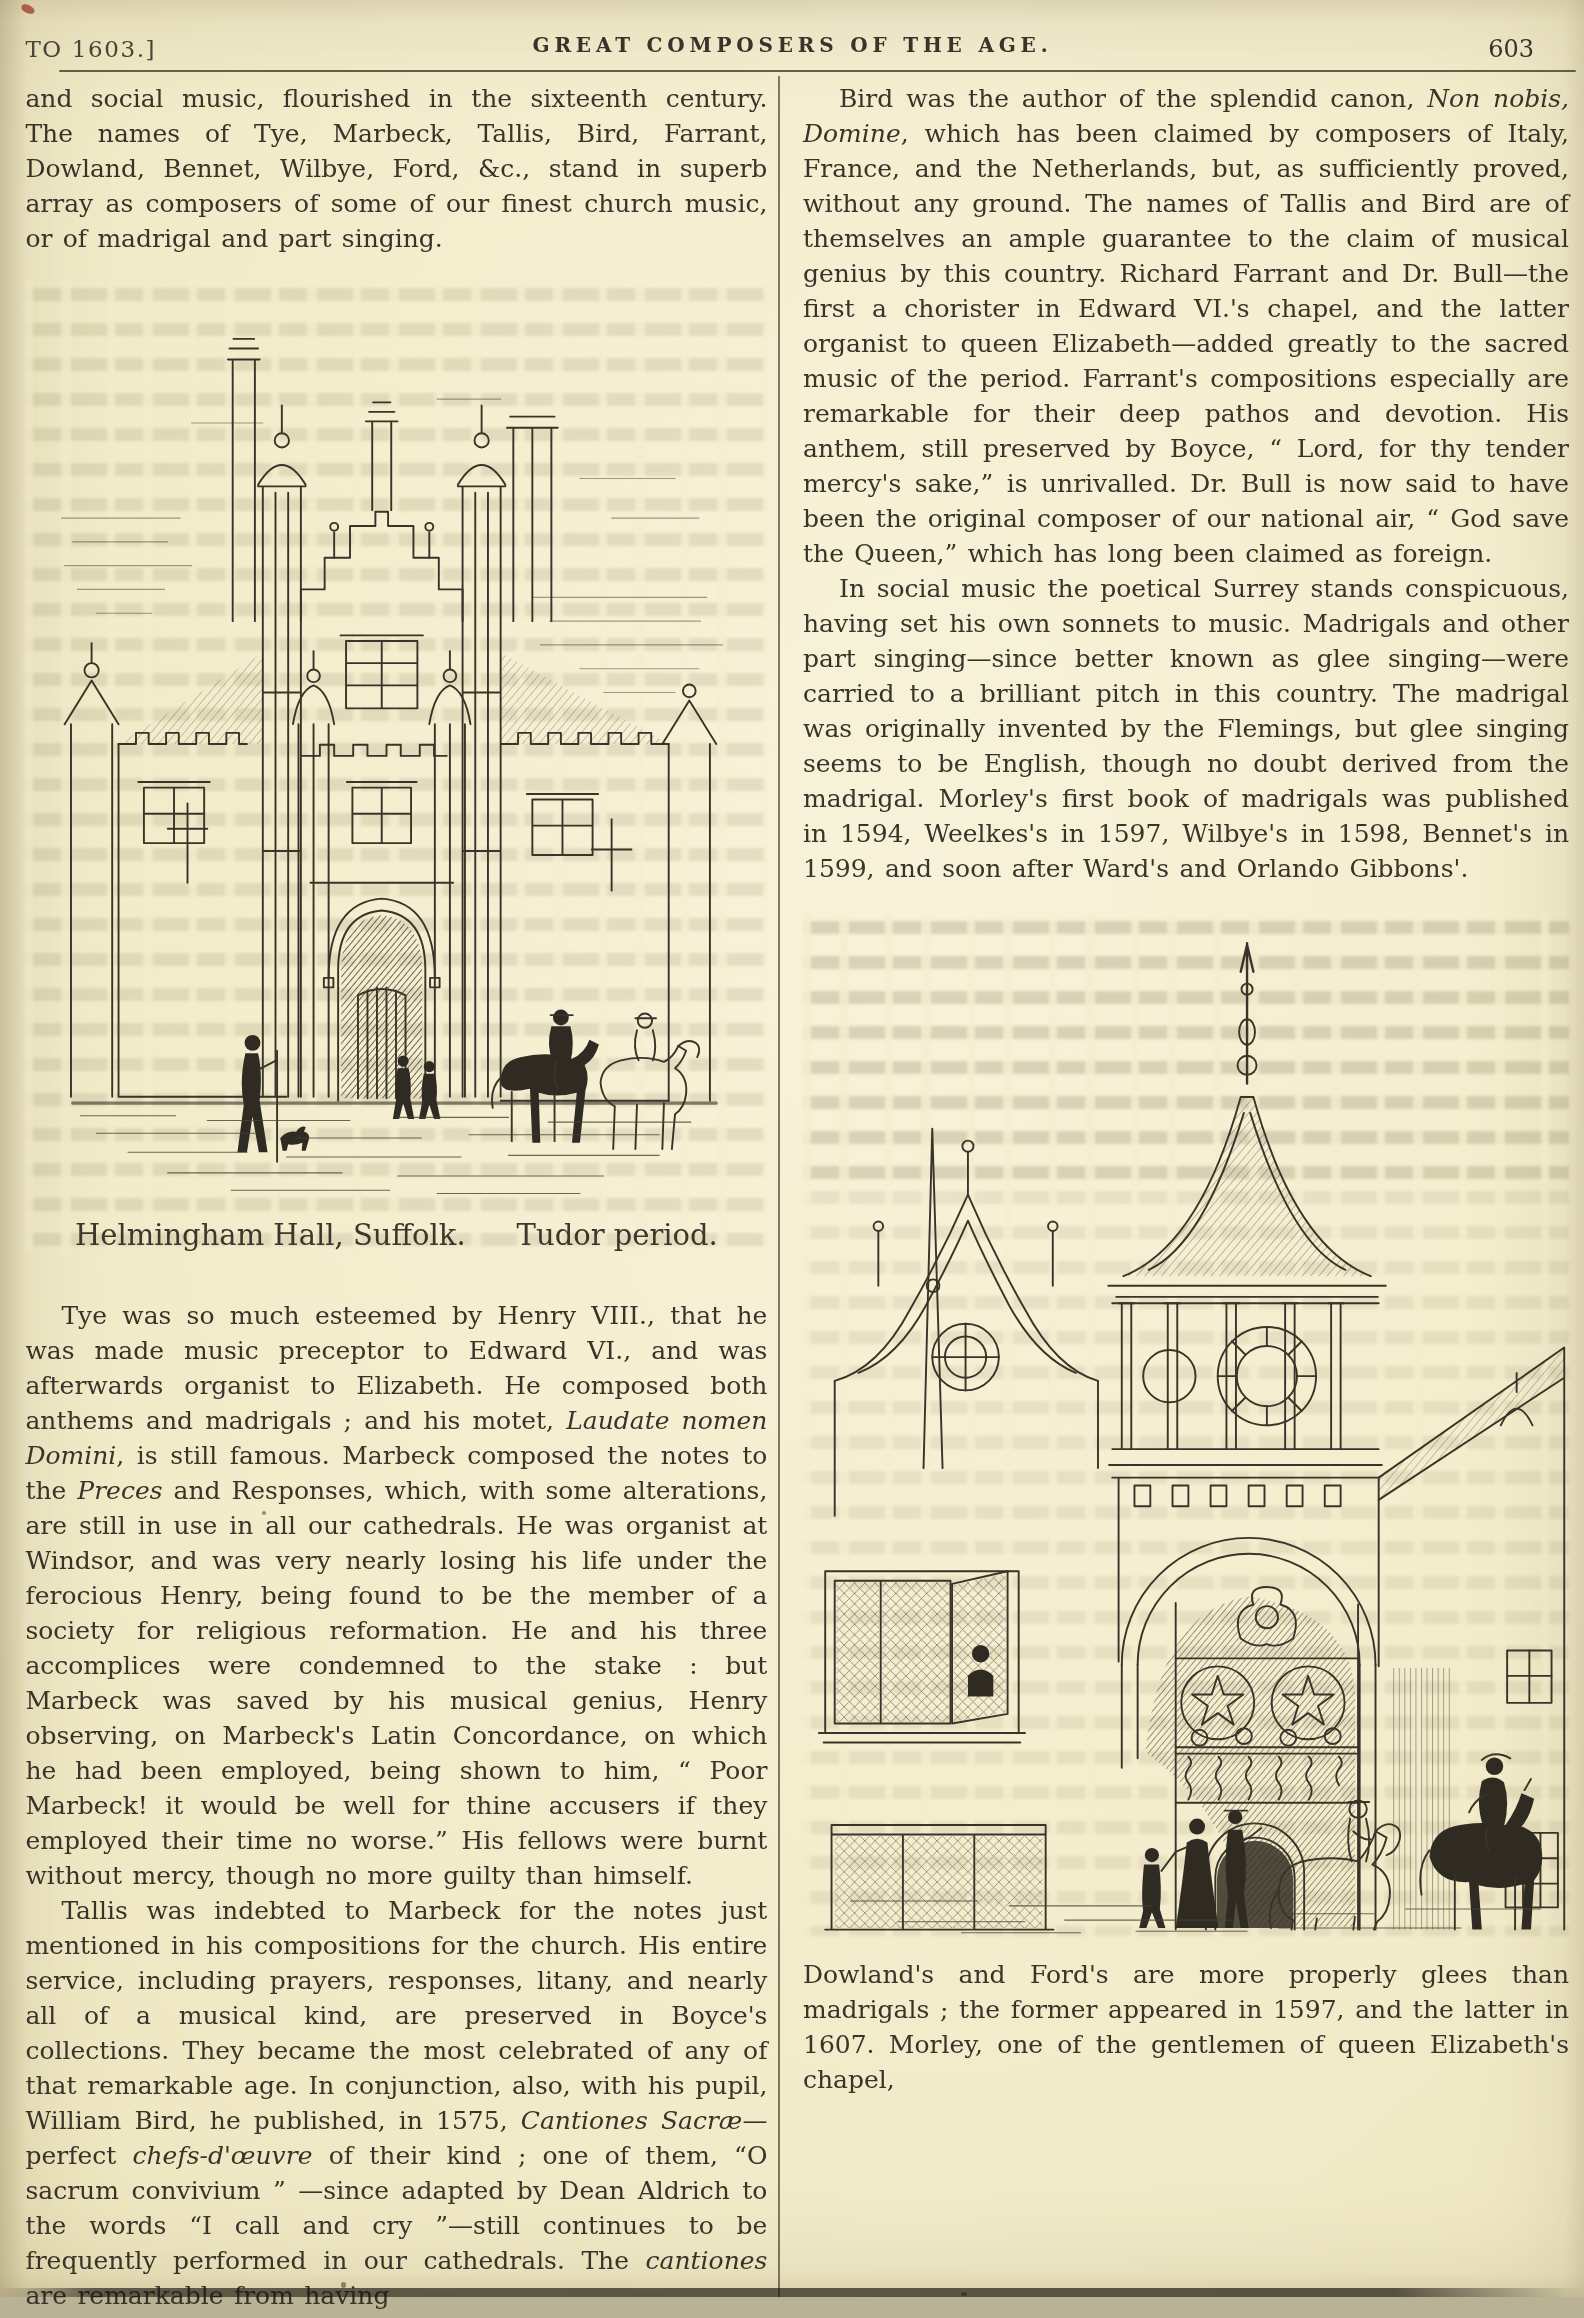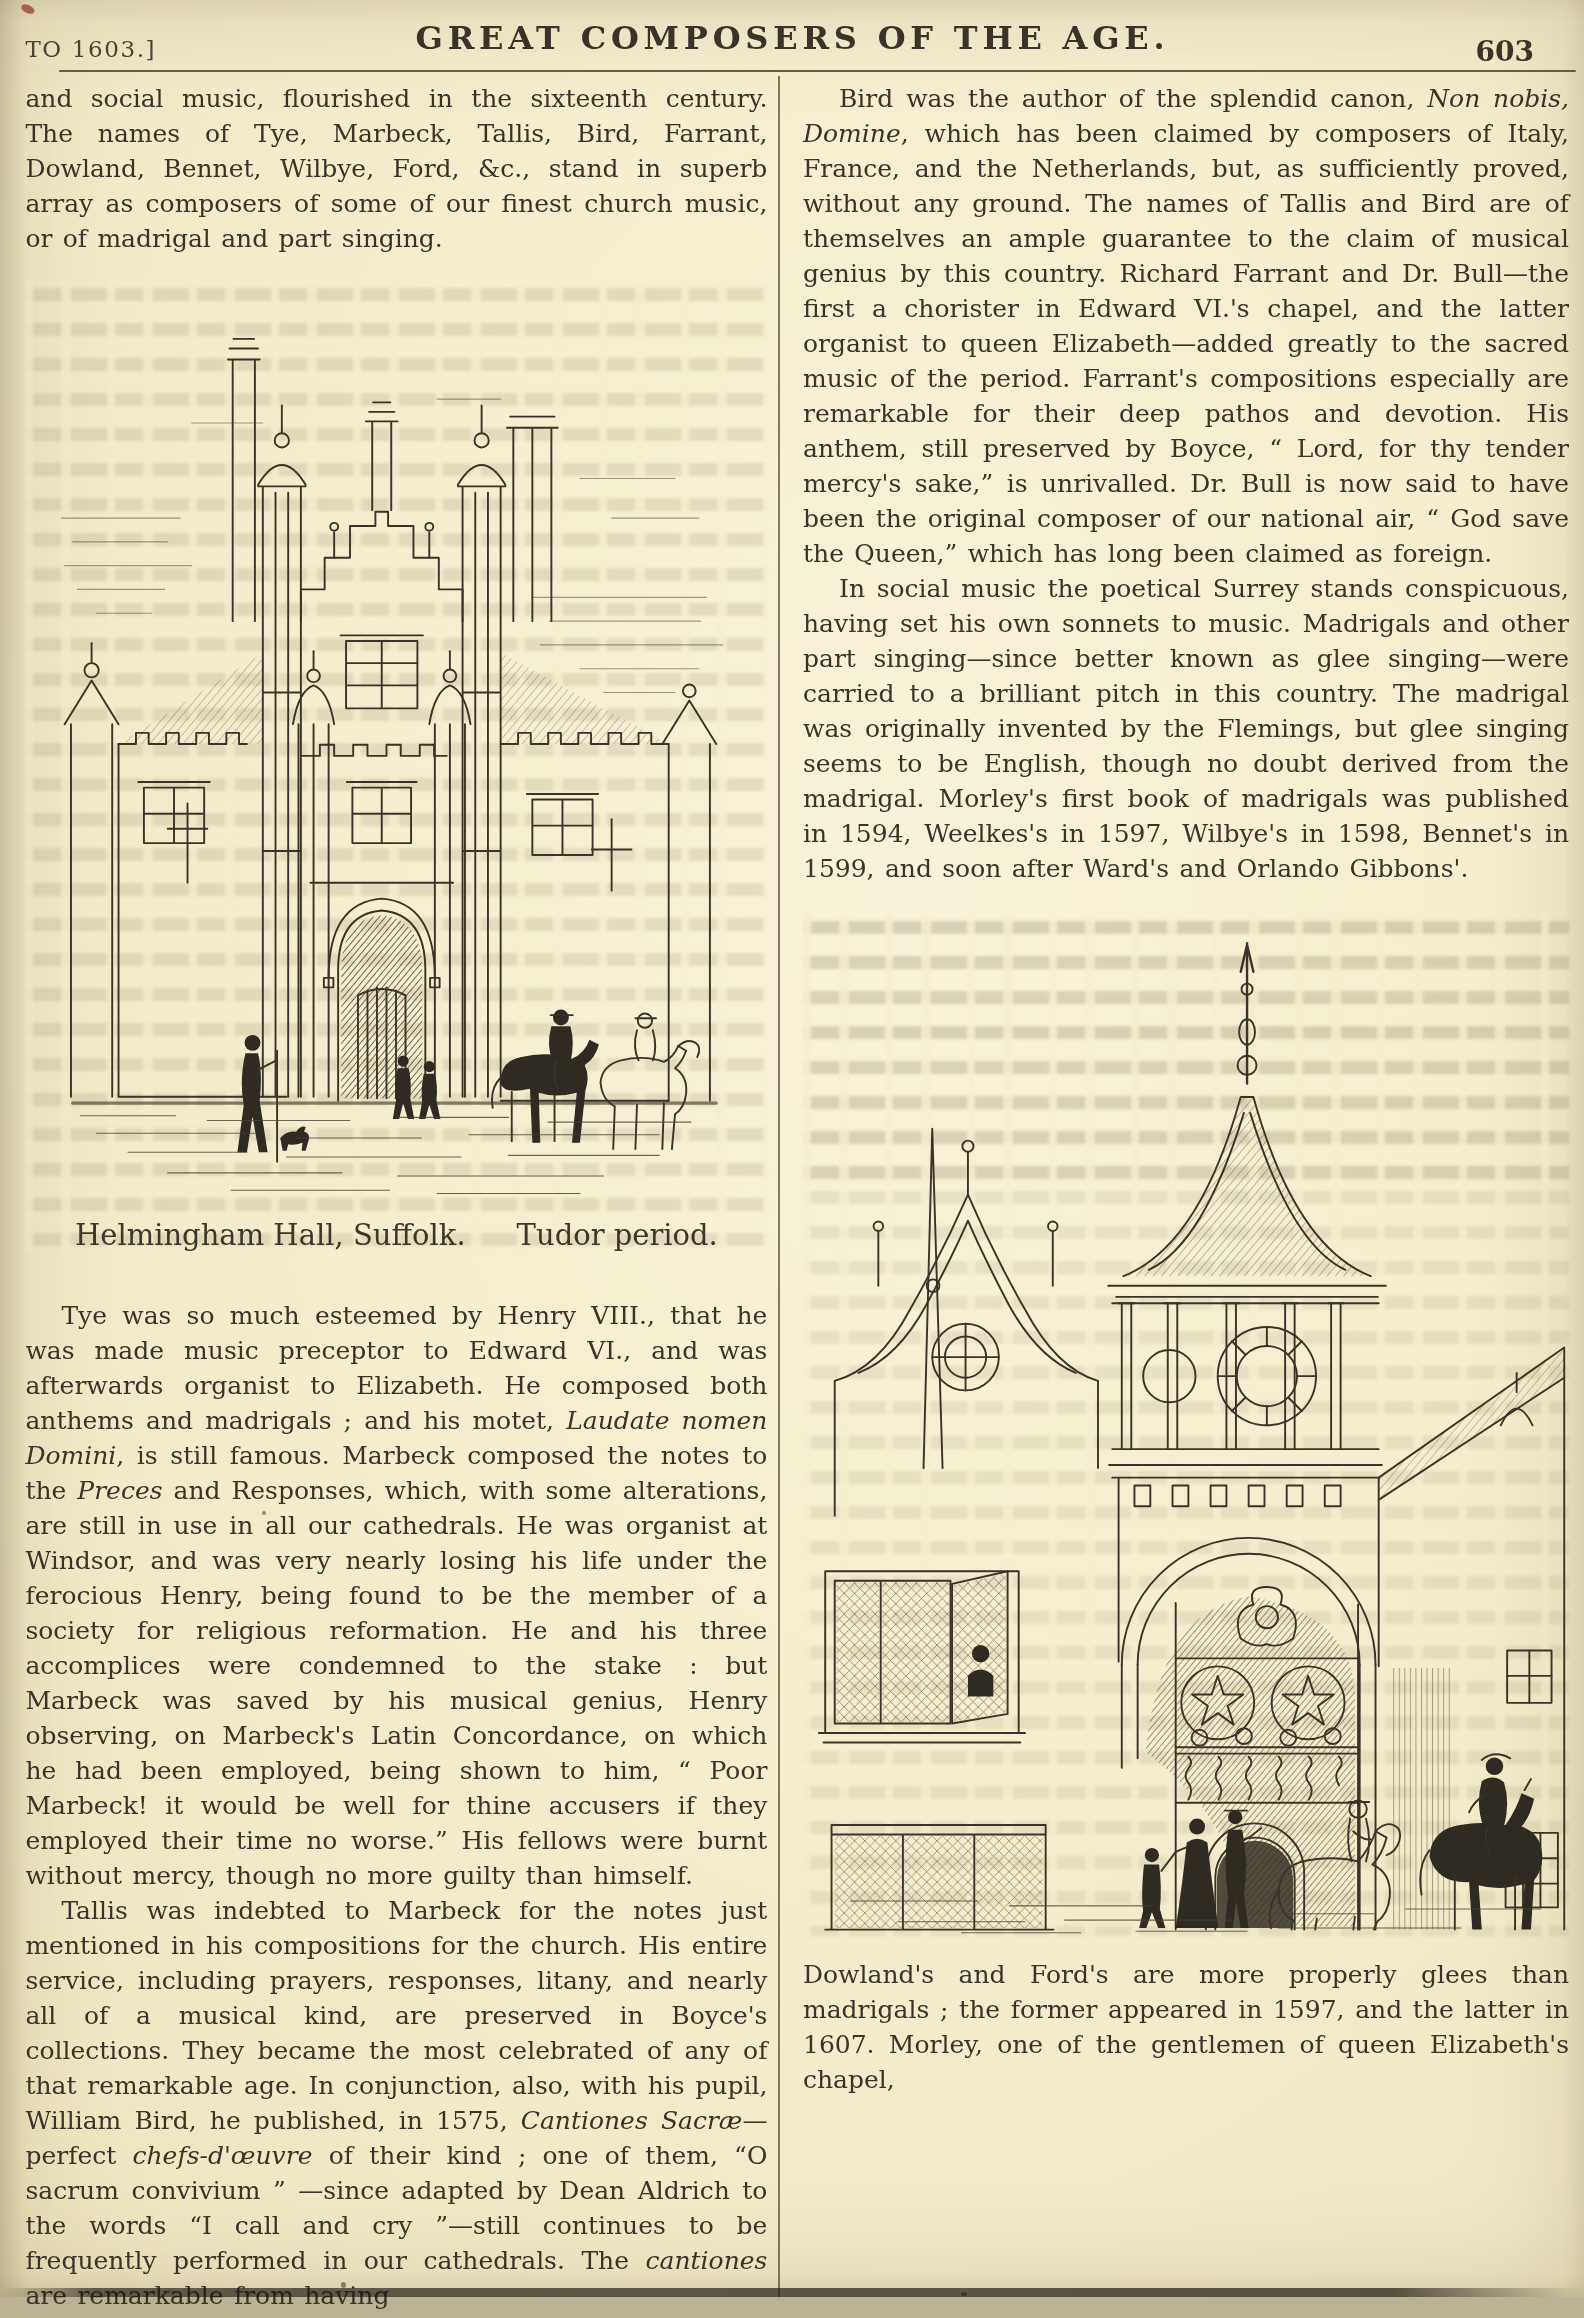--- a/index.html
+++ b/index.html
@@ -21,23 +21,23 @@
       linear-gradient(180deg, rgba(98,86,52,.08), rgba(98,86,52,0) 20.6px);
   }
   .red-spot{position:absolute;left:20.6px;top:4.8px;width:13.5px;height:8px;background:#9d3a28;
     border-radius:45% 55% 50% 50%;transform:rotate(24deg);opacity:.75;}
   .speck{position:absolute;background:rgba(70,60,40,.55);border-radius:50%;}
   .bottom-edge{position:absolute;bottom:0;left:0;right:0;height:8.7px;
     background:linear-gradient(to right, rgba(25,21,15,0), rgba(25,21,15,.8) 6%, rgba(25,21,15,.85) 88%, rgba(25,21,15,0));
     opacity:.8;}
   
   .hdr-left{position:absolute;left:25.4px;top:36px;font-size:23px;letter-spacing:1.6px;color:#4a4336;}
-  .hdr-center{position:absolute;left:0;right:0;top:19px;text-align:center;
-    font-size:32px;font-weight:700;letter-spacing:4.8px;color:#39332a;}
-  .hdr-right{position:absolute;right:51px;top:35px;font-size:28px;font-weight:700;color:#39332a;}
+  .hdr-center{position:absolute;left:0;right:0;top:33px;text-align:center;
+    font-size:20px;font-weight:700;letter-spacing:4.8px;color:#39332a;}
+  .hdr-right{position:absolute;right:51px;top:35px;font-size:24px;font-weight:400;color:#39332a;}
   .header-rule{position:absolute;left:59px;top:70px;width:1517px;height:2.4px;background:#4d4435;
     border-radius:1.6px;opacity:.85;}
   .col-rule{position:absolute;left:778px;top:76px;width:1.6px;height:2221px;background:#4d4435;opacity:.7;}
   
   .col{position:absolute;top:81px;}
   .col-left{left:25.4px;width:742px;}
   .col-right{left:803px;width:766px;}
   p.body{margin:0;font-size:25px;line-height:35px;text-align:justify;word-spacing:2.4px;}
   p.indent{text-indent:36px;}
   .it{font-style:italic;}

